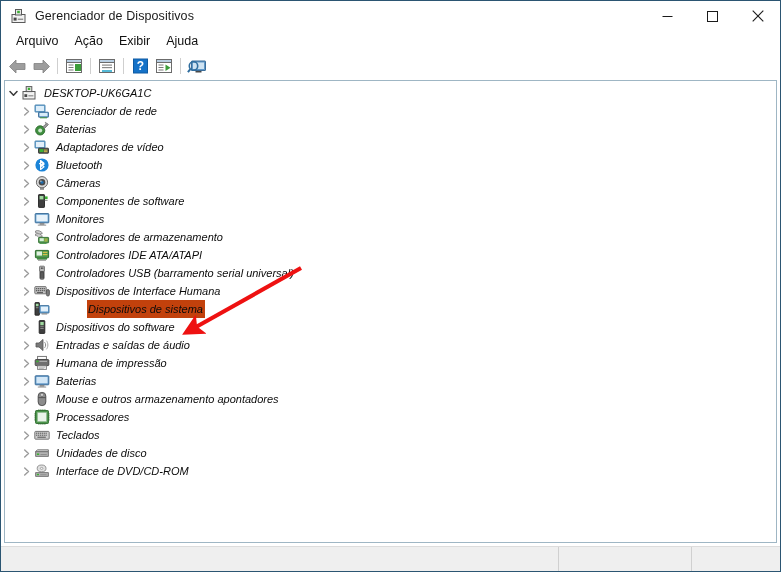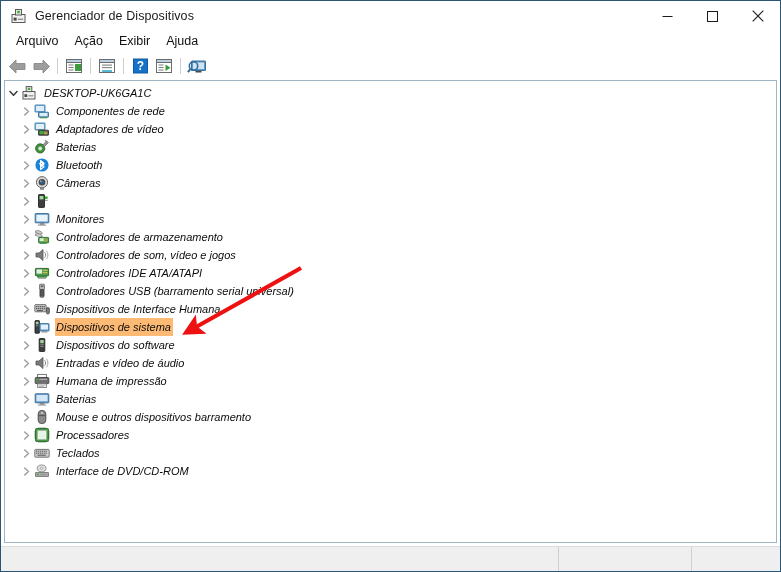--- a/index.html
+++ b/index.html
@@ -153,21 +153,22 @@
   }
   .node-label {
     font-size: 11px;
     color: #0b0b0b;
     line-height: 16px;
     padding: 1px 2px 1px 1px;
     font-style: italic;
   }
   .tree-row.root .node-label { padding-left: 2px; }
   .tree-row.selected .node-label {
-    background: #fdba74;
+    background: #c2410c;
+    margin-left: 32px;
   }
   .indent-1 { padding-left: 13px; }
 
   
   .statusbar {
     height: 24px;
     min-height: 24px;
     background: #efefef;
     border-top: 1px solid #dcdcdc;
     display: flex;
@@ -331,21 +332,38 @@
           </span>
           <span class="node-icon">
             <svg width="16" height="16" viewBox="0 0 16 16">
               <rect x="1" y="2" width="10" height="7" rx="0.5" fill="#7fb3da" stroke="#3d7aa8" stroke-width="0.9"></rect>
               <rect x="2" y="3" width="8" height="5" fill="#ddeefa"></rect>
               <rect x="4.5" y="9.2" width="10" height="5" rx="0.5" fill="#5f97c7" stroke="#3b6d99" stroke-width="0.9"></rect>
               <rect x="5.5" y="10" width="8" height="3.2" fill="#d9ecf8"></rect>
               <rect x="6" y="14.3" width="7" height="1" fill="#3c8f3c"></rect>
             </svg>
           </span>
-          <span class="node-label">Componentes de rede</span>
+          <span class="node-label">Gerenciador de rede</span>
+        </div>
+
+        <div class="tree-row indent-1">
+          <span class="twisty">
+            <svg width="9" height="9" viewBox="0 0 9 9">
+                <path d="M2.7 1 L6.5 4.5 L2.7 8" fill="none" stroke="#9a9a9a" stroke-width="1.4" stroke-linecap="round" stroke-linejoin="round"></path>
+              </svg>
+          </span>
+          <span class="node-icon">
+            <svg width="16" height="16" viewBox="0 0 16 16">
+              <circle cx="6.2" cy="9.4" r="4.6" fill="#3f8f3f" stroke="#2c6b2c" stroke-width="0.9"></circle>
+              <circle cx="6.2" cy="9.4" r="2" fill="#cfe8cf"></circle>
+              <path d="M8.8 5.8 L13 2.2 L14.4 3.6 L10.6 7.4 Z" fill="#9a9a9a" stroke="#6e6e6e" stroke-width="0.8"></path>
+              <rect x="11.4" y="1" width="1.3" height="2.6" fill="#888" transform="rotate(-40 12 2.3)"></rect>
+            </svg>
+          </span>
+          <span class="node-label">Baterias</span>
         </div>
 
         <div class="tree-row indent-1">
           <span class="twisty">
             <svg width="9" height="9" viewBox="0 0 9 9">
                 <path d="M2.7 1 L6.5 4.5 L2.7 8" fill="none" stroke="#9a9a9a" stroke-width="1.4" stroke-linecap="round" stroke-linejoin="round"></path>
               </svg>
           </span>
           <span class="node-icon">
             <svg width="16" height="16" viewBox="0 0 16 16">
@@ -361,37 +379,20 @@
         </div>
 
         <div class="tree-row indent-1">
           <span class="twisty">
             <svg width="9" height="9" viewBox="0 0 9 9">
                 <path d="M2.7 1 L6.5 4.5 L2.7 8" fill="none" stroke="#9a9a9a" stroke-width="1.4" stroke-linecap="round" stroke-linejoin="round"></path>
               </svg>
           </span>
           <span class="node-icon">
             <svg width="16" height="16" viewBox="0 0 16 16">
-              <circle cx="6.2" cy="9.4" r="4.6" fill="#3f8f3f" stroke="#2c6b2c" stroke-width="0.9"></circle>
-              <circle cx="6.2" cy="9.4" r="2" fill="#cfe8cf"></circle>
-              <path d="M8.8 5.8 L13 2.2 L14.4 3.6 L10.6 7.4 Z" fill="#9a9a9a" stroke="#6e6e6e" stroke-width="0.8"></path>
-              <rect x="11.4" y="1" width="1.3" height="2.6" fill="#888" transform="rotate(-40 12 2.3)"></rect>
-            </svg>
-          </span>
-          <span class="node-label">Baterias</span>
-        </div>
-
-        <div class="tree-row indent-1">
-          <span class="twisty">
-            <svg width="9" height="9" viewBox="0 0 9 9">
-                <path d="M2.7 1 L6.5 4.5 L2.7 8" fill="none" stroke="#9a9a9a" stroke-width="1.4" stroke-linecap="round" stroke-linejoin="round"></path>
-              </svg>
-          </span>
-          <span class="node-icon">
-            <svg width="16" height="16" viewBox="0 0 16 16">
               <circle cx="8" cy="8" r="6.6" fill="#1b84d8"></circle>
               <path d="M6.6 4.6 L10 7.2 L6.6 9.8 L6.6 3.6 L10 6.2 L6.6 8.8" fill="none" stroke="#ffffff" stroke-width="1.2" stroke-linejoin="round" stroke-linecap="round"></path>
               <path d="M6.6 3.6 L6.6 12.4 L10 9.8 L5.6 6.6" fill="none" stroke="#ffffff" stroke-width="1.2" stroke-linejoin="round" stroke-linecap="round"></path>
             </svg>
           </span>
           <span class="node-label">Bluetooth</span>
         </div>
 
         <div class="tree-row indent-1">
           <span class="twisty">
@@ -418,20 +419,21 @@
               </svg>
           </span>
           <span class="node-icon">
             <svg width="16" height="16" viewBox="0 0 16 16">
               <rect x="4.5" y="1.6" width="6" height="12.8" rx="0.6" fill="#3f3f3f" stroke="#242424" stroke-width="0.9"></rect>
               <rect x="5.6" y="3" width="3.8" height="3.4" fill="#9fd9a0"></rect>
               <rect x="10.8" y="3.4" width="2.8" height="2.8" fill="#3cb034"></rect>
               <rect x="10.8" y="7" width="2.8" height="1" fill="#9a9a9a"></rect>
             </svg>
           </span>
+          <span class="node-label">Componentes de software</span>
         </div>
 
         <div class="tree-row indent-1">
           <span class="twisty">
             <svg width="9" height="9" viewBox="0 0 9 9">
                 <path d="M2.7 1 L6.5 4.5 L2.7 8" fill="none" stroke="#9a9a9a" stroke-width="1.4" stroke-linecap="round" stroke-linejoin="round"></path>
               </svg>
           </span>
           <span class="node-icon">
             <svg width="16" height="16" viewBox="0 0 16 16">
@@ -457,35 +459,20 @@
               <rect x="4.6" y="8.4" width="10" height="5.4" rx="0.5" fill="#4f9b4f" stroke="#2f6d2f" stroke-width="0.9"></rect>
               <rect x="5.6" y="9.2" width="4.2" height="3" fill="#d9eed9"></rect>
               <rect x="10.4" y="9.6" width="3.2" height="1" fill="#d8c04a"></rect>
               <rect x="10.4" y="11.4" width="3.2" height="1" fill="#d8c04a"></rect>
               <rect x="5.6" y="13.9" width="7" height="0.9" fill="#3c8f3c"></rect>
             </svg>
           </span>
           <span class="node-label">Controladores de armazenamento</span>
         </div>
 
-        <div class="tree-row indent-1">
-          <span class="twisty">
-            <svg width="9" height="9" viewBox="0 0 9 9">
-                <path d="M2.7 1 L6.5 4.5 L2.7 8" fill="none" stroke="#9a9a9a" stroke-width="1.4" stroke-linecap="round" stroke-linejoin="round"></path>
-              </svg>
-          </span>
-          <span class="node-icon">
-            <svg width="16" height="16" viewBox="0 0 16 16">
-              <path d="M2 6 L5 6 L9 2.4 L9 13.6 L5 10 L2 10 Z" fill="#7a7a7a" stroke="#555" stroke-width="0.8" stroke-linejoin="round"></path>
-              <path d="M10.6 5.2 C12 6.6 12 9.4 10.6 10.8" fill="none" stroke="#8a8a8a" stroke-width="1"></path>
-              <path d="M12.3 3.6 C14.4 5.8 14.4 10.2 12.3 12.4" fill="none" stroke="#a5a5a5" stroke-width="1"></path>
-            </svg>
-          </span>
-          <span class="node-label">Controladores de som, vídeo e jogos</span>
-        </div>
 
         <div class="tree-row indent-1">
           <span class="twisty">
             <svg width="9" height="9" viewBox="0 0 9 9">
                 <path d="M2.7 1 L6.5 4.5 L2.7 8" fill="none" stroke="#9a9a9a" stroke-width="1.4" stroke-linecap="round" stroke-linejoin="round"></path>
               </svg>
           </span>
           <span class="node-icon">
             <svg width="16" height="16" viewBox="0 0 16 16">
               <rect x="1.4" y="3.4" width="13.2" height="7.4" rx="0.6" fill="#4f9b4f" stroke="#2f6d2f" stroke-width="1"></rect>
@@ -587,21 +574,21 @@
                 <path d="M2.7 1 L6.5 4.5 L2.7 8" fill="none" stroke="#9a9a9a" stroke-width="1.4" stroke-linecap="round" stroke-linejoin="round"></path>
               </svg>
           </span>
           <span class="node-icon">
             <svg width="16" height="16" viewBox="0 0 16 16">
               <path d="M2 6 L5 6 L9 2.4 L9 13.6 L5 10 L2 10 Z" fill="#7a7a7a" stroke="#555" stroke-width="0.8" stroke-linejoin="round"></path>
               <path d="M10.6 5.2 C12 6.6 12 9.4 10.6 10.8" fill="none" stroke="#8a8a8a" stroke-width="1"></path>
               <path d="M12.3 3.6 C14.4 5.8 14.4 10.2 12.3 12.4" fill="none" stroke="#a5a5a5" stroke-width="1"></path>
             </svg>
           </span>
-          <span class="node-label">Entradas e vídeo de áudio</span>
+          <span class="node-label">Entradas e saídas de áudio</span>
         </div>
 
         <div class="tree-row indent-1">
           <span class="twisty">
             <svg width="9" height="9" viewBox="0 0 9 9">
                 <path d="M2.7 1 L6.5 4.5 L2.7 8" fill="none" stroke="#9a9a9a" stroke-width="1.4" stroke-linecap="round" stroke-linejoin="round"></path>
               </svg>
           </span>
           <span class="node-icon">
             <svg width="16" height="16" viewBox="0 0 16 16">
@@ -641,21 +628,21 @@
               </svg>
           </span>
           <span class="node-icon">
             <svg width="16" height="16" viewBox="0 0 16 16">
               <rect x="4.2" y="1.4" width="7.6" height="13.2" rx="3.6" fill="#8c8c8c" stroke="#4f4f4f" stroke-width="1"></rect>
               <path d="M4.2 6.6 L11.8 6.6" stroke="#4f4f4f" stroke-width="0.9"></path>
               <line x1="8" y1="1.8" x2="8" y2="6.4" stroke="#4f4f4f" stroke-width="0.9"></line>
               <rect x="7.3" y="2.6" width="1.4" height="2.6" rx="0.7" fill="#e8e8e8"></rect>
             </svg>
           </span>
-          <span class="node-label">Mouse e outros dispositivos barramento</span>
+          <span class="node-label">Mouse e outros armazenamento apontadores</span>
         </div>
 
         <div class="tree-row indent-1">
           <span class="twisty">
             <svg width="9" height="9" viewBox="0 0 9 9">
                 <path d="M2.7 1 L6.5 4.5 L2.7 8" fill="none" stroke="#9a9a9a" stroke-width="1.4" stroke-linecap="round" stroke-linejoin="round"></path>
               </svg>
           </span>
           <span class="node-icon">
             <svg width="16" height="16" viewBox="0 0 16 16">
@@ -706,20 +693,36 @@
                   <rect x="7.7" y="7.6" width="1.3" height="1.3"></rect>
                 <rect x="9.6" y="7.6" width="1.3" height="1.3"></rect>
                   <rect x="11.5" y="7.6" width="1.3" height="1.3"></rect>
                 <rect x="3.4" y="9.6" width="8.4" height="1.3"></rect>
               </g>
             </svg>
           </span>
           <span class="node-label">Teclados</span>
         </div>
 
+        <div class="tree-row indent-1">
+          <span class="twisty">
+            <svg width="9" height="9" viewBox="0 0 9 9">
+                <path d="M2.7 1 L6.5 4.5 L2.7 8" fill="none" stroke="#9a9a9a" stroke-width="1.4" stroke-linecap="round" stroke-linejoin="round"></path>
+              </svg>
+          </span>
+          <span class="node-icon">
+            <svg width="16" height="16" viewBox="0 0 16 16">
+              <path d="M1.6 6.6 L14.4 6.6 L14.4 11.4 L1.6 11.4 Z" fill="#b3b3b3" stroke="#6e6e6e" stroke-width="0.9"></path>
+              <path d="M1.6 6.6 L3.4 4.8 L14.4 4.8 L14.4 6.6 Z" fill="#d6d6d6" stroke="#6e6e6e" stroke-width="0.9"></path>
+              <rect x="2.8" y="8.4" width="2.4" height="1.6" fill="#3cb034"></rect>
+              <rect x="6.4" y="9" width="6.4" height="0.9" fill="#8a8a8a"></rect>
+            </svg>
+          </span>
+          <span class="node-label">Unidades de disco</span>
+        </div>
 
         <div class="tree-row indent-1">
           <span class="twisty">
             <svg width="9" height="9" viewBox="0 0 9 9">
                 <path d="M2.7 1 L6.5 4.5 L2.7 8" fill="none" stroke="#9a9a9a" stroke-width="1.4" stroke-linecap="round" stroke-linejoin="round"></path>
               </svg>
           </span>
           <span class="node-icon">
             <svg width="16" height="16" viewBox="0 0 16 16">
               <ellipse cx="7.6" cy="5.4" rx="4.4" ry="3.4" fill="#e0e0e0" stroke="#8a8a8a" stroke-width="0.9"></ellipse>

